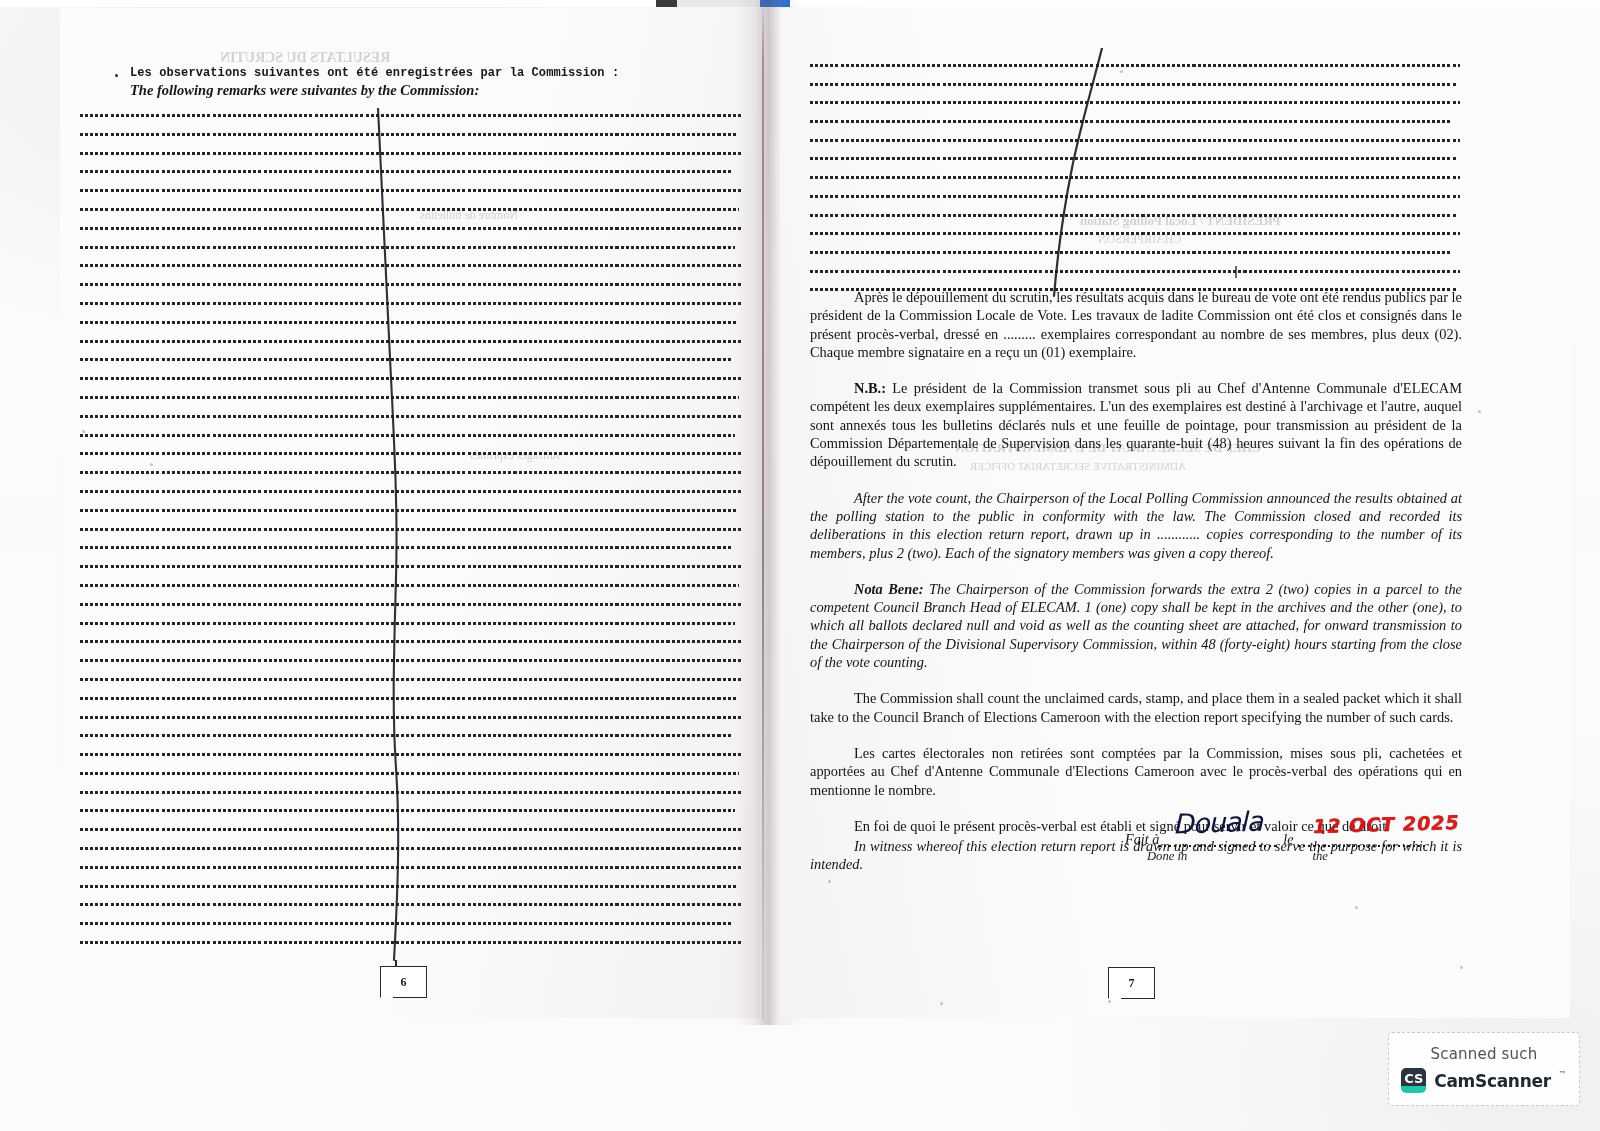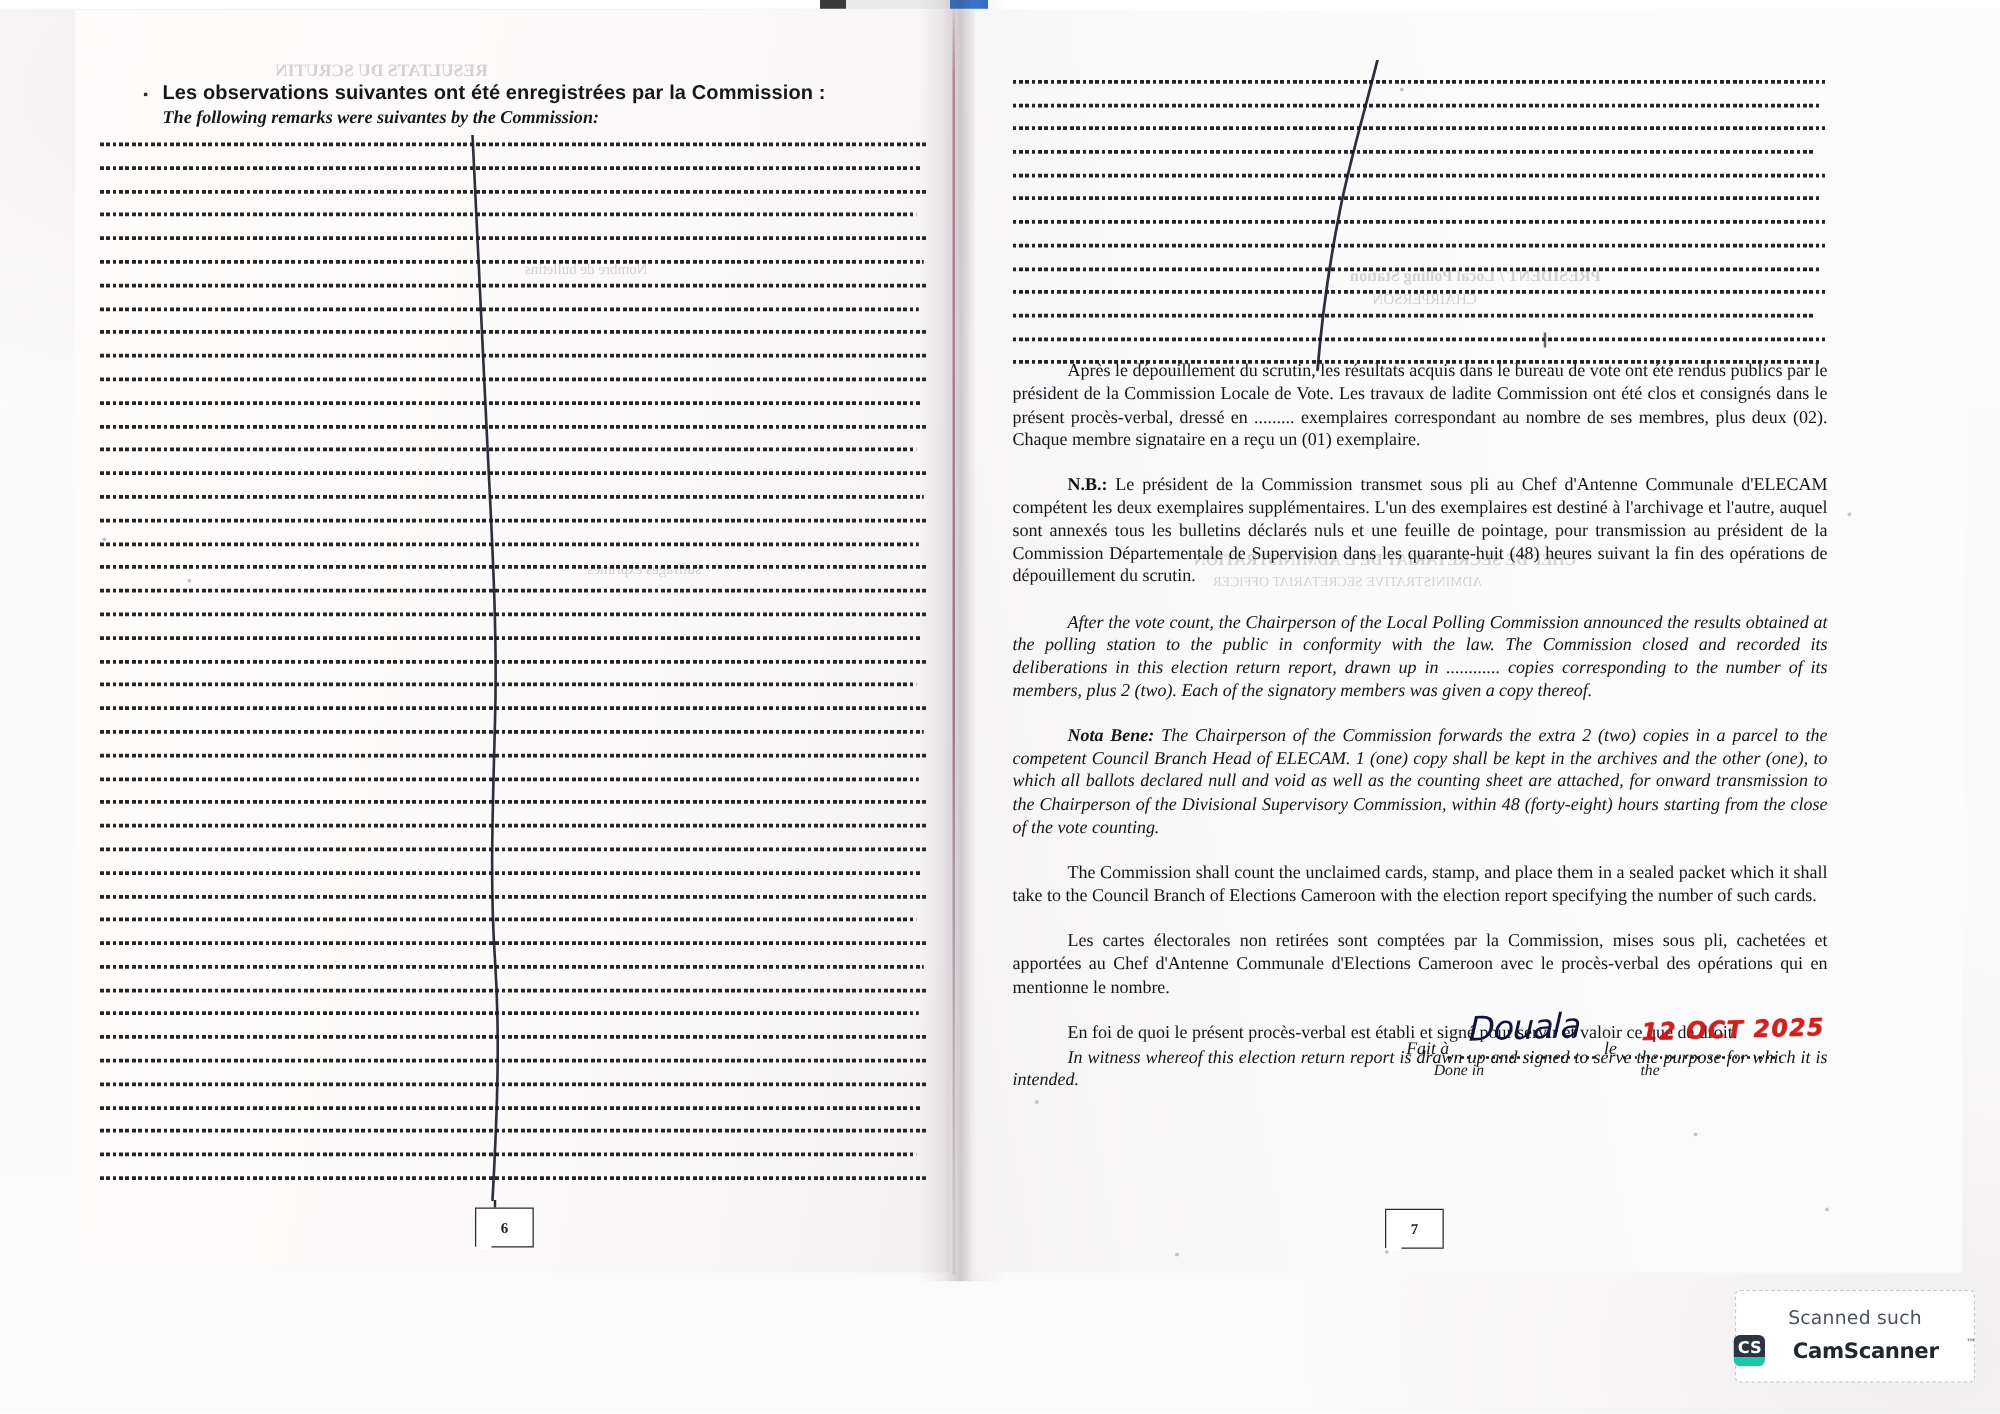--- a/index.html
+++ b/index.html
@@ -47,22 +47,22 @@
       rgba(255,255,255,0) 100%);
   }
   #gutter-line{
     position:absolute;left:762px;top:0;width:2px;height:1020px;
     background:linear-gradient(180deg,rgba(150,80,110,.0) 0%,rgba(140,70,100,.55) 6%,rgba(110,60,90,.6) 55%,rgba(150,90,120,.15) 95%);
   }
 
   
   #lp-head{position:absolute;left:70px;top:58px;width:560px;}
   #lp-head .fr{
-    font-weight:bold;font-size:16px;color:#17161a;letter-spacing:.1px;
-    font-family:Liberation Sans, sans-serif;
+    font-weight:bold;font-size:12px;color:#17161a;letter-spacing:.1px;
+    font-family:Liberation Mono, monospace;
   }
   #lp-head .en{
     font-weight:bold;font-style:italic;font-size:14.5px;color:#17161a;margin-top:2px;
   }
   #lp-bullet{
     position:absolute;left:55px;top:66px;width:3px;height:3px;background:#2b2b2b;border-radius:50%;
   }
 
   
   .dotline{
@@ -156,21 +156,21 @@
 
   
   #camscanner{
     position:absolute;left:1388px;top:1032px;width:190px;height:72px;
     border:1.5px dashed #c6c9cf;border-radius:4px;
     background:rgba(255,255,255,.9);
     display:flex;flex-direction:column;align-items:center;justify-content:center;
     font-family:"DejaVu Sans", sans-serif;
   }
   #cs-top{font-size:15px;color:#4c525c;margin-bottom:5px;letter-spacing:.2px;}
-  #cs-bottom{display:flex;align-items:center;gap:22px;}
+  #cs-bottom{display:flex;align-items:center;gap:8px;}
   #cs-logo{
     width:25px;height:25px;border-radius:5px;
     background:linear-gradient(180deg,#2c3440 0 72%, #1fc6a8 72% 100%);
     color:#fff;font-weight:bold;font-size:13px;
     display:flex;align-items:flex-start;justify-content:center;padding-top:3px;
     box-sizing:border-box;
   }
   #cs-name{font-size:17px;font-weight:bold;color:#222830;letter-spacing:-.3px;}
   #cs-tm{font-size:8px;color:#555c66;align-self:flex-start;margin-top:2px;}
 

